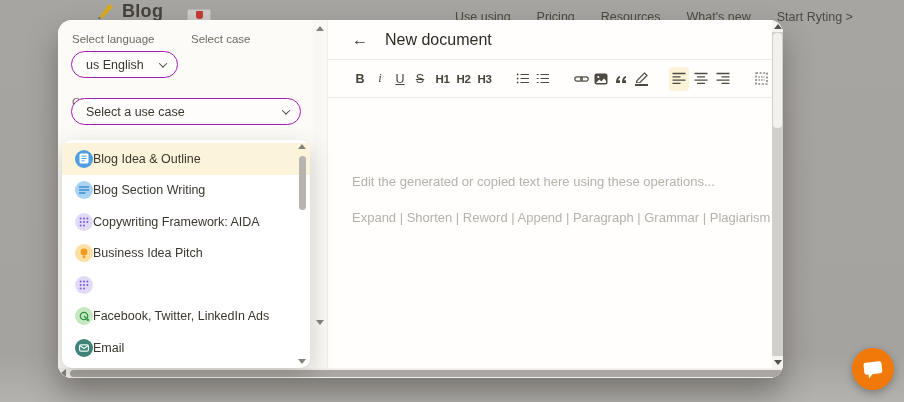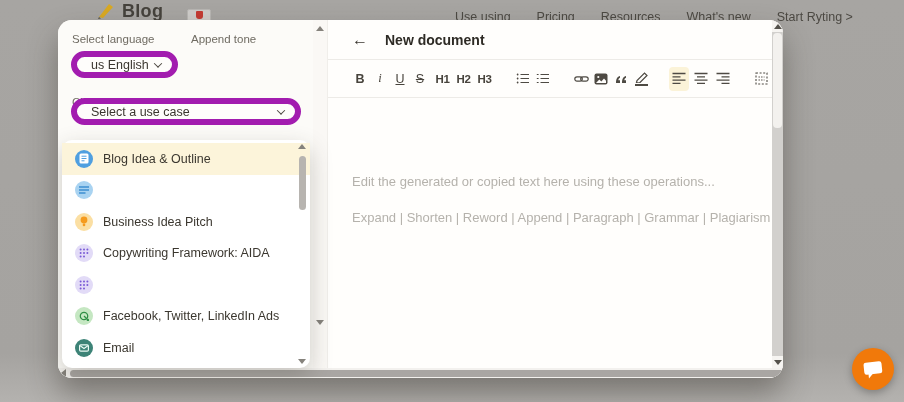--- a/index.html
+++ b/index.html
@@ -20,30 +20,30 @@
     color:#4c4943; white-space:nowrap; }
   .bg-nav span { cursor:default; }
 
   
   .modal { position:absolute; left:58px; top:20px; width:725px; height:358px; background:#fcfbf8;
     border-radius:14px; box-shadow:0 16px 30px rgba(50,45,38,.42); z-index:2; overflow:hidden; }
 
   
   .settings { position:absolute; left:0; top:0; width:255px; height:348px; background:#fcfbf8; }
   .field-label { position:absolute; font-size:11.5px; color:#6f6b62; }
-  .pill { position:absolute; height:27px; border:6px solid #a21caf; border-radius:16px; background:#fefdfb;
+  .pill { position:absolute; height:27px; border:1px solid #a21caf; border-radius:16px; background:#fefdfb;
     display:flex; align-items:center; justify-content:space-between; padding:0 11px 0 14px;
     font-size:12.5px; color:#3a362f; cursor:pointer; }
   .chev { width:6px; height:6px; border-right:1.5px solid #4a463f; border-bottom:1.5px solid #4a463f;
     transform:rotate(45deg) translate(-1px,-1px); flex:none; }
 
   
   .dropdown { position:absolute; left:4px; top:120px; width:248px; height:228px; background:#ffffff;
     border-radius:10px; box-shadow:0 8px 22px rgba(60,55,45,.25); z-index:5; padding-top:3px; }
-  .uc-item { display:flex; align-items:center; height:31.5px; padding-left:13px; gap:10px;
+  .uc-item { display:flex; align-items:center; height:31.5px; padding-left:13px; 
     font-size:12.5px; color:#3b372f; cursor:pointer; }
   .uc-item.selected { background:#fcf4da; }
   .uc-icon { width:18px; height:18px; border-radius:50%; display:flex; align-items:center;
     justify-content:center; flex:none; }
   .ic-blogidea { background:#4f9fe0; } .ic-blogsection { background:#a9d3f1; }
   .ic-bizidea { background:#fbdfa3; } .ic-copy { background:#e2dbf7; }
   .ic-email { background:#3d8377; } .ic-ads { background:#c5e7c2; }
   .dd-scroll { position:absolute; right:2px; top:4px; width:11px; height:220px; }
   .dd-thumb { position:absolute; left:2px; top:12px; width:7px; height:54px; background:#b7b4b0; border-radius:4px; }
 
@@ -55,21 +55,21 @@
 
   
   .side-scroll { position:absolute; left:255px; top:0; width:14px; height:348px; background:#faf8f5; }
 
   
   .editor { position:absolute; left:269px; top:0; width:518px; height:348px; background:#fffefc;
     border-left:1px solid #f0eeea; }
   .ed-header { height:40px; border-bottom:1px solid #edebe7; display:flex; align-items:center;
     padding-left:24px; gap:17px; }
   .back-btn { font-size:16px; color:#3a362f; cursor:pointer; line-height:1; }
-  .ed-title { font-size:14px; font-weight:bold; color:#2e2b25; }
+  .ed-title { font-size:16px; font-weight:normal; color:#2e2b25; }
   .toolbar { height:38px; border-bottom:1px solid #edebe7; display:flex; align-items:center;
     padding-left:22px; position:relative; }
   .tb { width:20px; height:24px; display:flex; align-items:center; justify-content:center;
     font-size:12.5px; color:#47433c; cursor:pointer; flex:none; }
   .tb svg { display:block; }
   .tb-i { font-style:italic; font-family:"Liberation Serif", serif; }
   .tb-u { text-decoration:underline; }
   .tb-s { text-decoration:line-through; }
   .tb-h { width:21px; font-size:11.5px; font-weight:bold; letter-spacing:-.3px; }
   .g { margin-left:2px; }
@@ -124,21 +124,21 @@
 
   <div class="modal">
 
     <div class="settings">
       <span class="field-label" style="left:14px; top:13px;">Select language</span>
       <div class="pill" style="left:13px; top:31px; width:107px;">
         <span>us English</span>
         <span class="chev"></span>
       </div>
 
-      <span class="field-label" style="left:133px; top:13px;">Append tone</span>
+      <span class="field-label" style="left:133px; top:13px;">Select case</span>
 
       <span class="field-label" style="left:14px; top:76px;">Choose use case</span>
       <div class="pill" style="left:13px; top:78px; width:230px;">
         <span>Select a use case</span>
         <span class="chev"></span>
       </div>
     </div>
 
     <div class="dropdown">
       <div class="uc-item selected">
@@ -153,48 +153,49 @@
         <span>Blog Idea &amp; Outline</span>
       </div>
       <div class="uc-item">
         <span class="uc-icon ic-blogsection">
           <svg width="10" height="8" viewBox="0 0 10 8">
               <line x1="0" y1="1" x2="10" y2="1" stroke="#3e8fd0" stroke-width="1.5"></line>
               <line x1="0" y1="4" x2="10" y2="4" stroke="#3e8fd0" stroke-width="1.5"></line>
               <line x1="0" y1="7" x2="6.5" y2="7" stroke="#3e8fd0" stroke-width="1.5"></line>
             </svg>
         </span>
-      </div>
-      <div class="uc-item">
-        <span class="uc-icon ic-bizidea">
-          <svg width="8" height="11" viewBox="0 0 8 11">
-              <circle cx="4" cy="4" r="3.4" fill="#f59b1e"></circle>
-              <rect x="2.7" y="7.6" width="2.6" height="2.6" rx="1.2" fill="#f59b1e"></rect>
-            </svg>
-        </span>
-        <span>Business Idea Pitch</span>
+        <span>Blog Section Writing</span>
       </div>
       <div class="uc-item">
         <span class="uc-icon ic-copy">
           <svg width="10" height="10" viewBox="0 0 10 10">
               <g fill="#7a5bd6">
                 <circle cx="1.6" cy="1.6" r="1"></circle>
                 <circle cx="5" cy="1.6" r="1"></circle>
                 <circle cx="8.4" cy="1.6" r="1"></circle>
                 <circle cx="1.6" cy="5" r="1"></circle>
                 <circle cx="5" cy="5" r="1"></circle>
                 <circle cx="8.4" cy="5" r="1"></circle>
                 <circle cx="1.6" cy="8.4" r="1"></circle>
                 <circle cx="5" cy="8.4" r="1"></circle>
               </g>
             </svg>
         </span>
         <span>Copywriting Framework: AIDA</span>
       </div>
       <div class="uc-item">
+        <span class="uc-icon ic-bizidea">
+          <svg width="8" height="11" viewBox="0 0 8 11">
+              <circle cx="4" cy="4" r="3.4" fill="#f59b1e"></circle>
+              <rect x="2.7" y="7.6" width="2.6" height="2.6" rx="1.2" fill="#f59b1e"></rect>
+            </svg>
+        </span>
+        <span>Business Idea Pitch</span>
+      </div>
+      <div class="uc-item">
         <span class="uc-icon ic-copy">
           <svg width="10" height="10" viewBox="0 0 10 10">
               <g fill="#7a5bd6">
                 <circle cx="1.6" cy="1.6" r="1"></circle>
                 <circle cx="5" cy="1.6" r="1"></circle>
                 <circle cx="8.4" cy="1.6" r="1"></circle>
                 <circle cx="1.6" cy="5" r="1"></circle>
                 <circle cx="5" cy="5" r="1"></circle>
                 <circle cx="8.4" cy="5" r="1"></circle>
                 <circle cx="1.6" cy="8.4" r="1"></circle>

